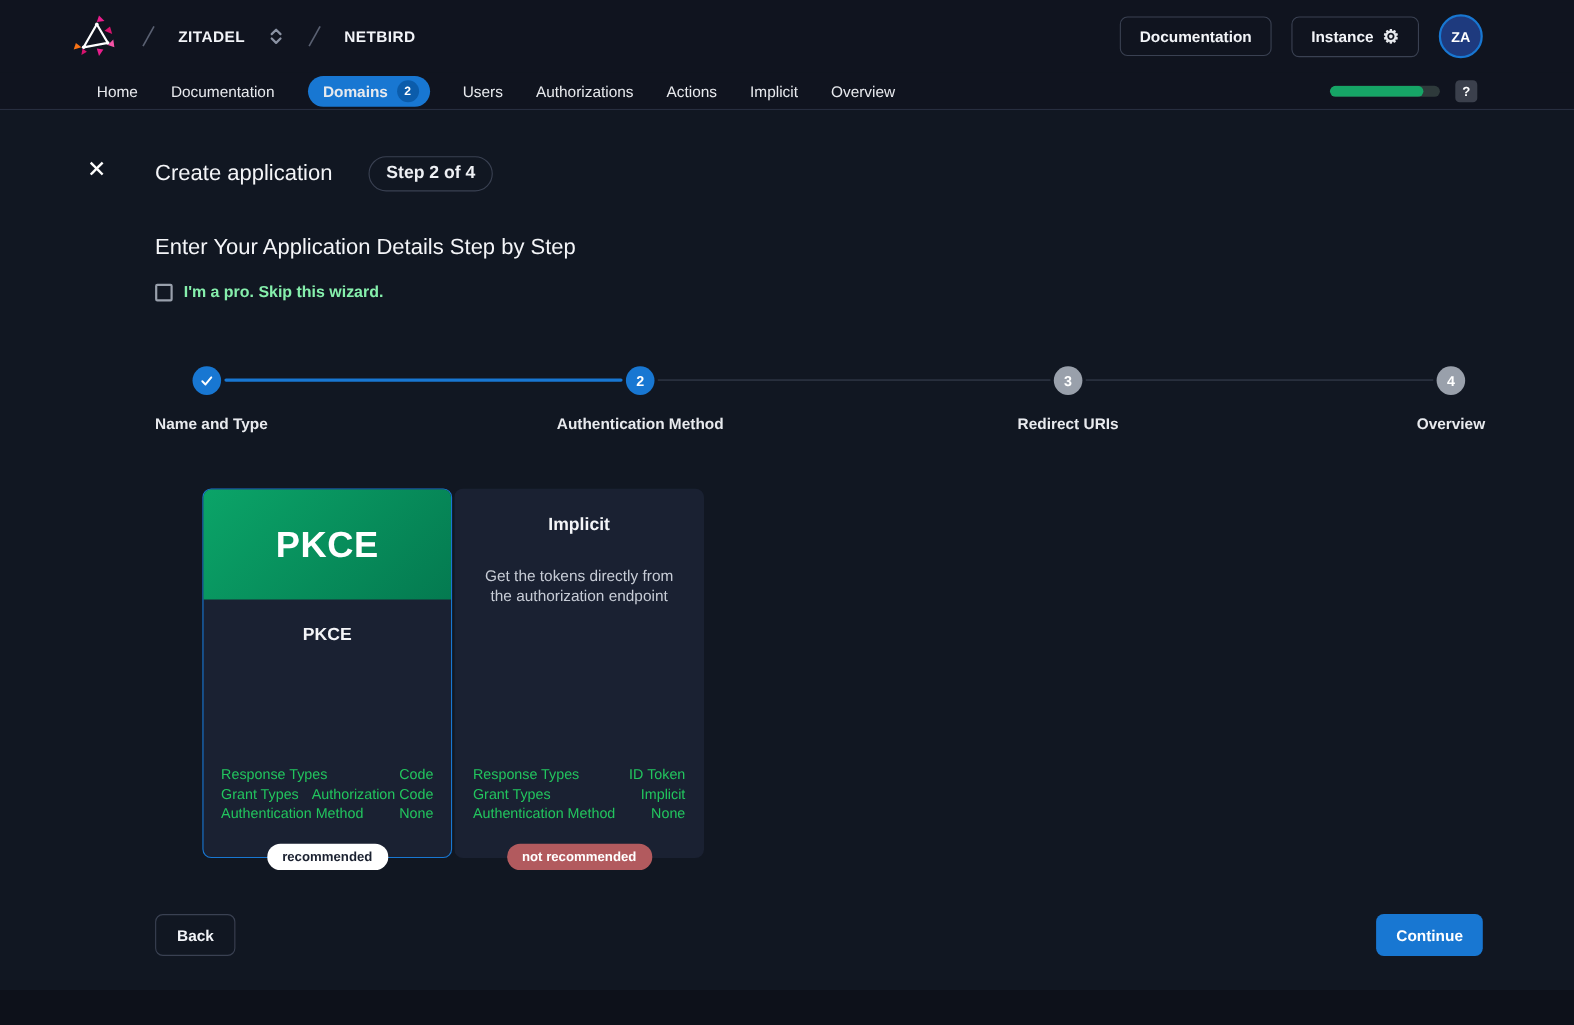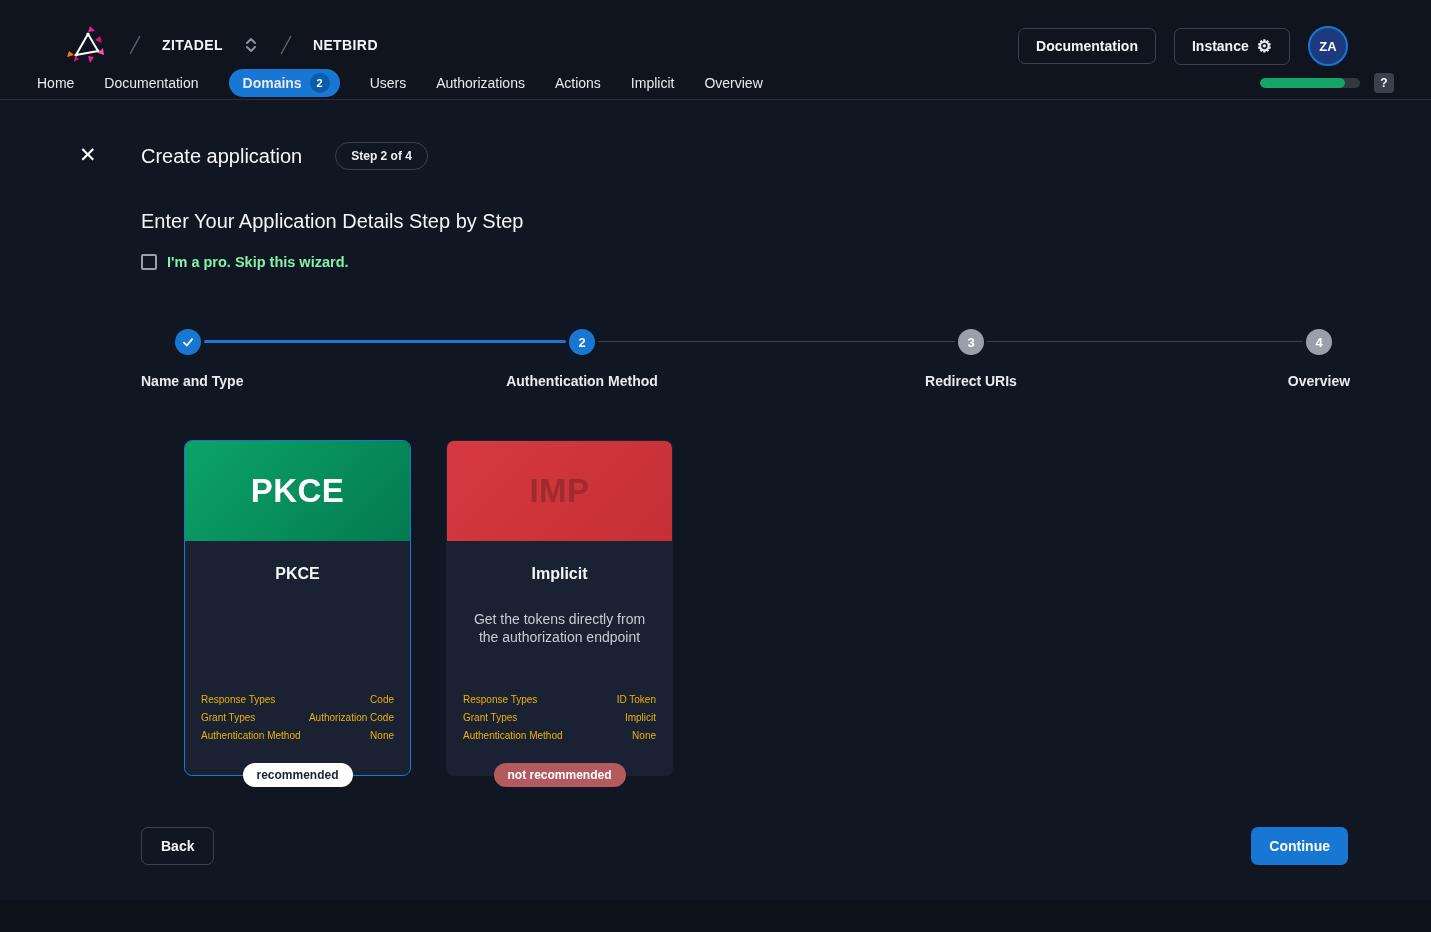--- a/index.html
+++ b/index.html
@@ -8,21 +8,21 @@
     font-family:"Liberation Sans", sans-serif;
     background:#111722;
     color:#eef0f4;
     overflow:hidden;
     position:relative;
   }
 
   
   .topbar {
     height:66px; background:#10141f;
-    display:flex; align-items:flex-end;
+    display:flex; align-items:center;
     padding:0 83px 0 66px;
   }
   .brand { display:flex; align-items:center; gap:14px; }
   .slash { width:26px; height:26px; flex:0 0 auto; }
   .slash line { stroke:#5a6172; stroke-width:1.5; }
   .crumb-text { font-size:14px; font-weight:700; letter-spacing:.4px; color:#f2f4f8; }
   .unfold { width:16px; height:18px; margin-left:6px; cursor:pointer; }
   .unfold path { stroke:#8a92a3; stroke-width:2; fill:none; stroke-linecap:round; stroke-linejoin:round; }
   .topbar-right { margin-left:auto; display:flex; align-items:center; gap:18px; }
   .chip-btn {
@@ -37,21 +37,21 @@
     width:40px; height:40px; border-radius:50%;
     background:#1e3a7e; border:2px solid #1877d2;
     color:#fff; font-size:13px; font-weight:700;
     display:flex; align-items:center; justify-content:center;
     cursor:pointer;
   }
 
   .navbar {
     height:34px; background:#10141f;
     display:flex; align-items:center;
-    padding:0 37px; border-bottom:1px solid #272e3f;
+    padding:0 88px; border-bottom:1px solid #272e3f;
   }
   .nav-items { display:flex; align-items:center; gap:30px; }
   .nav-item { font-size:14px; font-weight:500; color:#e8eaee; cursor:pointer; padding:4px 0; }
   .nav-item.active {
     background:#1877d2; border-radius:16px; padding:4px 10px 4px 14px;
     display:flex; align-items:center; gap:8px; font-weight:700;
   }
   .nav-count {
     background:#0b5cab; border-radius:10px; min-width:20px; height:20px;
     font-size:11px; font-weight:700; color:#fff;
@@ -71,21 +71,21 @@
   .close-btn {
     position:absolute; left:79px; top:144px;
     background:none; border:none; color:#fff; font-size:21px; line-height:1;
     cursor:pointer; font-family:inherit;
   }
   .content { padding:42px 83px 0 141px; }
   .wizard-header { display:flex; align-items:center; gap:33px; }
   .wizard-title { font-size:20px; font-weight:500; color:#f4f5f8; }
   .step-pill {
     border:1px solid #3a4152; border-radius:16px; padding:6px 15px;
-    font-size:12px; font-weight:600; color:#eef0f4;
+    font-size:16px; font-weight:600; color:#eef0f4;
   }
   .h1 { margin-top:40px; font-size:20px; font-weight:500; color:#f4f5f8; }
   .skip-row { margin-top:21px; display:flex; align-items:center; gap:10px; cursor:pointer; }
   .checkbox {
     width:16px; height:16px; border:2px solid #99a0ac; border-radius:2px;
     background:transparent; cursor:pointer; flex:0 0 auto;
   }
   .skip-label { font-size:14.5px; font-weight:700; color:#86efac; }
 
   
@@ -102,40 +102,40 @@
   .step-line { position:absolute; }
   .step-line.blue { top:11px; height:3px; border-radius:2px; background:#1877d2; }
   .step-line.gray { top:12px; height:1px; background:#394050; }
   .step-label {
     position:absolute; top:44px; font-size:14px; font-weight:600; color:#e8eaee;
     white-space:nowrap; transform:translateX(-50%);
   }
   .step-label.first { transform:none; }
 
   
-  .cards { margin-top:49px; display:flex; gap:35px;padding-left:43px; }
+  .cards { margin-top:49px; display:flex; gap:2px;padding-left:43px; }
   .card {
     width:227px; height:336px; border-radius:8px; position:relative;
     background:#1a2132; border:1px solid transparent; cursor:pointer;
   }
   .card.selected { border-color:#1877d2; }
   .card-head {
     height:100px; border-radius:7px 7px 0 0;
     display:flex; align-items:center; justify-content:center;
   }
   .card-head.green { background:linear-gradient(135deg,#0ba468 0%,#047a50 100%); }
   .card-head.red { background:linear-gradient(135deg,#d63a40 0%,#c52f35 100%); }
   .card-abbr { font-size:33px; font-weight:600; letter-spacing:.5px; }
   .card-abbr.light { color:#ffffff; }
   .card-abbr.dark { color:#9d2b30; }
   .card-body { padding:24px 16px 0; text-align:center; }
   .card-title { font-size:16px; font-weight:700; color:#f4f5f8; }
   .card-desc { margin-top:28px; font-size:14px; line-height:1.28; color:#c7ccd6; }
   .card-rows { position:absolute; left:16px; right:16px; top:250px; }
-  .card-row { display:flex; justify-content:space-between; font-size:10px; line-height:18px; color:#eab308; }
+  .card-row { display:flex; justify-content:space-between; font-size:13px; line-height:18px; color:#22c55e; }
   .card-row .v { text-align:right; }
   .card-badge {
     position:absolute; bottom:-12px; left:50%; transform:translateX(-50%);
     border-radius:16px; padding:5px 14px; font-size:12px; font-weight:600; white-space:nowrap;
   }
   .card-badge.light { background:#ffffff; color:#1b2130; }
   .card-badge.danger { background:#b25a5e; color:#ffffff; }
 
   
   .actions { margin-top:51px; display:flex; align-items:center; }
@@ -279,23 +279,20 @@
         </div>
         <div class="card-row">
           <span>Authentication Method</span>
           <span class="v">None</span>
         </div>
       </div>
       <div class="card-badge light">recommended</div>
     </div>
 
     <div class="card">
-      <div class="card-head red">
-        <span class="card-abbr dark">IMP</span>
-      </div>
       <div class="card-body">
         <div class="card-title">Implicit</div>
         <div class="card-desc">Get the tokens directly from the authorization endpoint</div>
       </div>
       <div class="card-rows">
         <div class="card-row">
           <span>Response Types</span>
           <span class="v">ID Token</span>
         </div>
         <div class="card-row">

